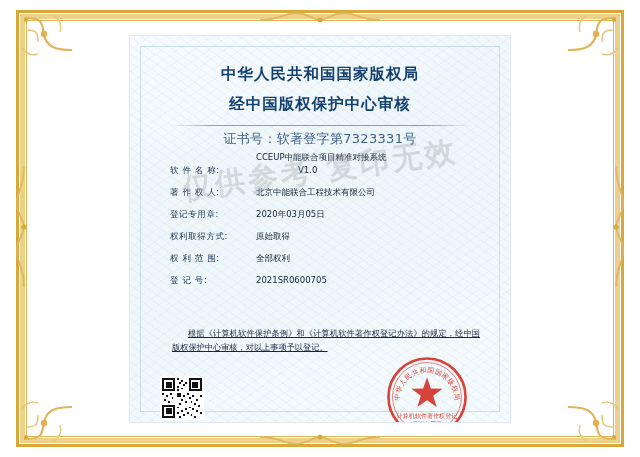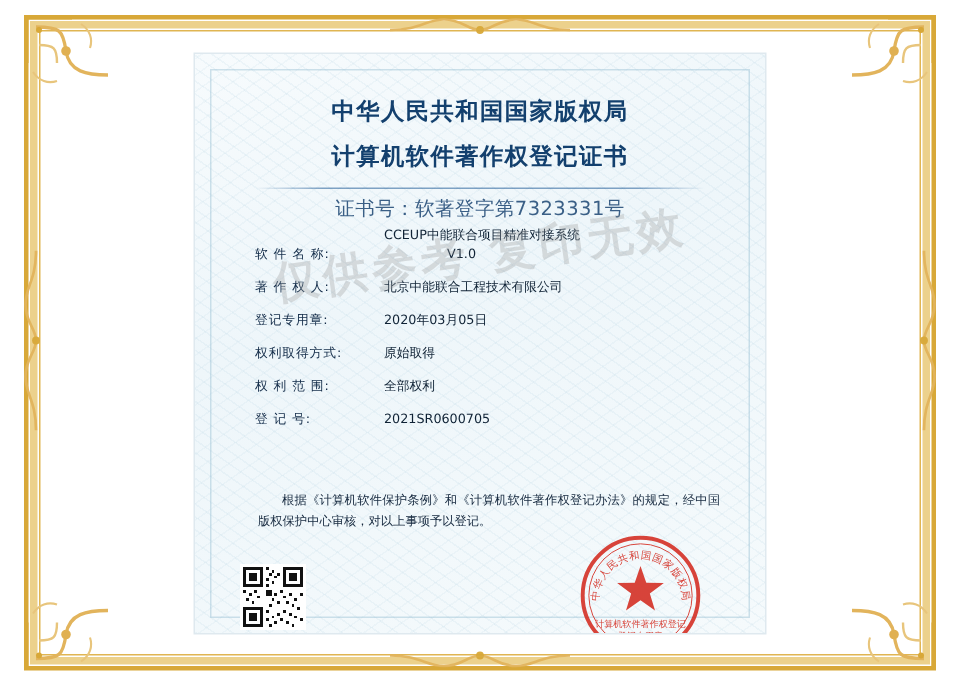--- a/index.html
+++ b/index.html
@@ -168,20 +168,21 @@
   .para {
     position: absolute;
     left: 42px;
     right: 30px;
     top: 290px;
     font-size: 8.2px;
     line-height: 1.75;
     color: #15283e;
     text-align: justify;
     text-indent: 16px;
+    text-decoration: underline;
   }
 
   
   .qr {
     position: absolute;
     left: 30px;
     top: 340px;
     width: 44px;
     height: 44px;
     background: #ffffff;
@@ -295,21 +296,21 @@
       <circle cx="11" cy="60" r="2.6" fill="#d8a838"></circle>
     </svg>
   </div>
 
   <div class="paper">
     <div class="paper-guilloche"></div>
     <div class="paper-inner-border"></div>
 
     <div class="cert-head">
       <div class="cert-title-1">中华人民共和国国家版权局</div>
-      <div class="cert-title-2">计算机软件著作权登记证书</div>
+      <div class="cert-title-2">经中国版权保护中心审核</div>
       <div class="cert-rule"></div>
       <div class="cert-no">证书号：软著登字第7323331号</div>
     </div>
 
     <div class="fields">
 
       <div class="frow">
         <div class="flabel">软 件 名 称:</div>
         <div class="fvalue">
           <span>CCEUP中能联合项目精准对接系统</span>

